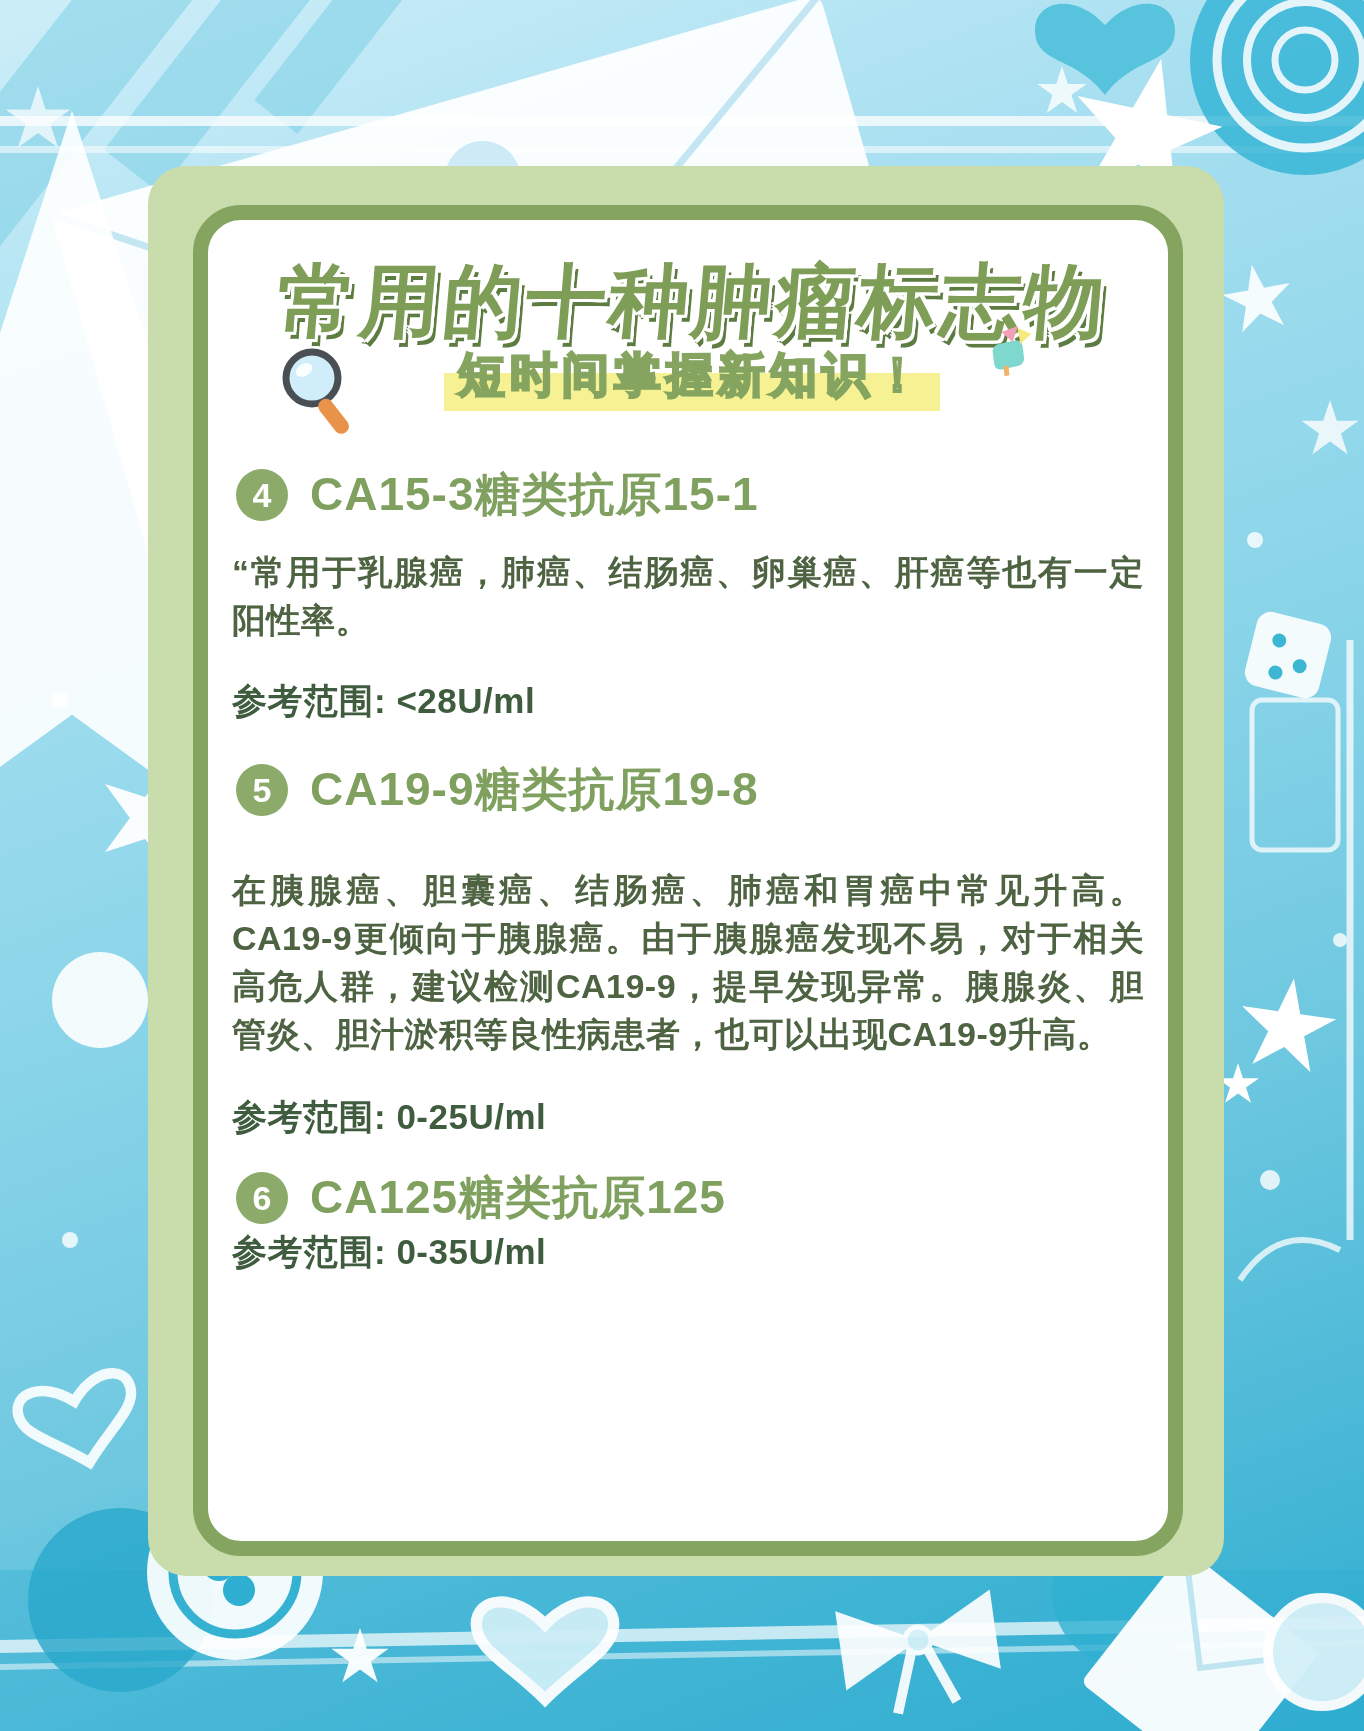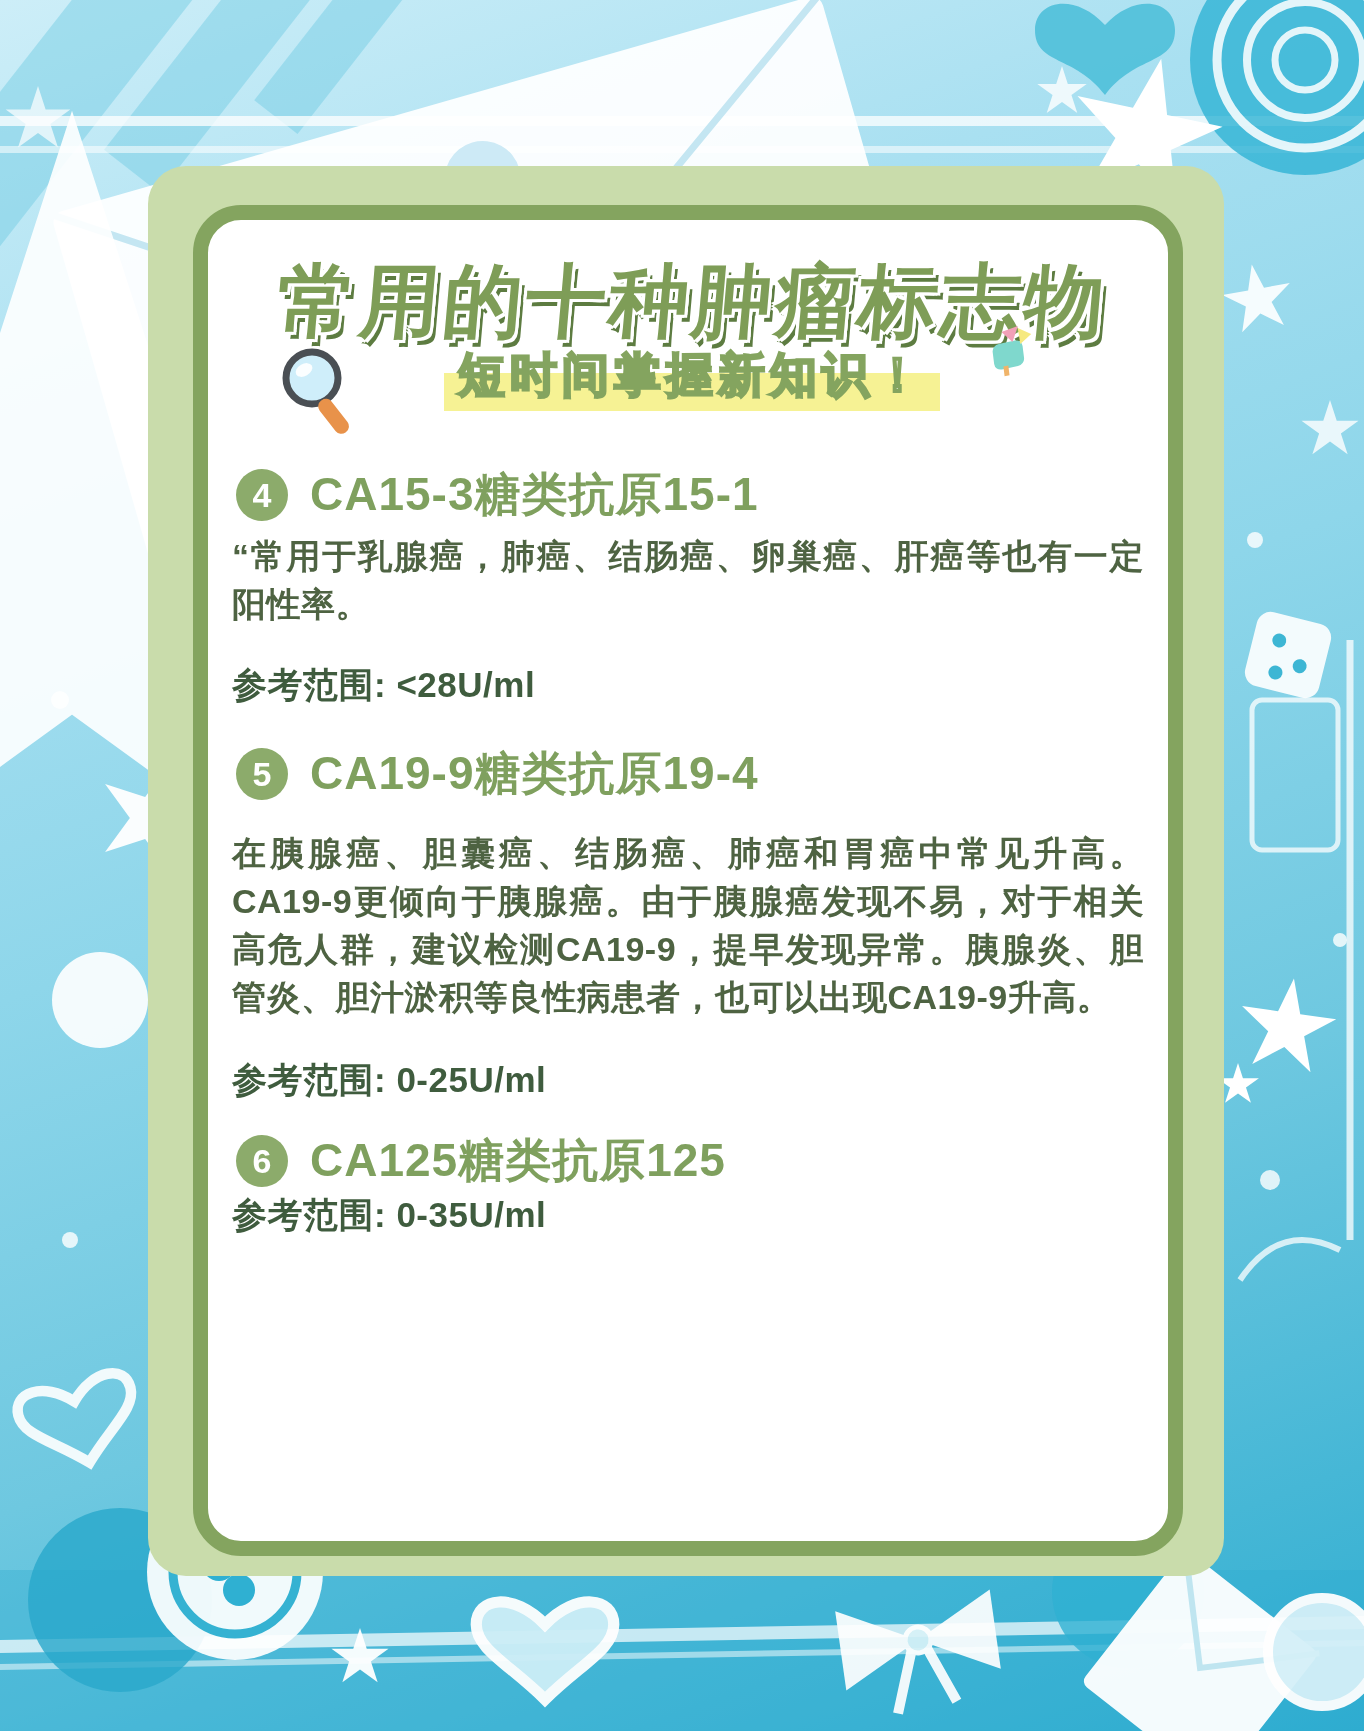--- a/index.html
+++ b/index.html
@@ -48,24 +48,24 @@
     background:#8cab6b;color:#ffffff;font-size:34px;font-weight:900;
     display:flex;align-items:center;justify-content:center;
   }
   .section-title{font-size:46px;font-weight:800;color:#7fa05e;letter-spacing:1px;}
   .body-text{
     font-size:34px;line-height:48px;font-weight:600;color:#4e6342;
     text-align:justify;margin-top:0;padding-right:8px;letter-spacing:.5px;
   }
   .range-line{font-size:35px;font-weight:800;color:#3f5c3e;letter-spacing:.5px;}
   .mt-s4-head{margin-top:42px;}
-  .mt-s4-body{margin-top:6px;}
+  .mt-s4-body{margin-top:22px;}
   .mt-s4-range{}
   .mt-s5-head{margin-top:34px;}
-  .mt-s5-body{margin-top:24px;}
+  .mt-s5-body{margin-top:45px;}
   .mt-s5-range{margin-top:36px;}
   .mt-s6-head{margin-top:26px;}
   .mt-s6-body{margin-top:26px;}
   .mt-s6-range{}
 </style>
 </head>
 <body>
 
 <div class="stage">
 
@@ -207,21 +207,21 @@
         <div class="section-title">CA15-3糖类抗原15-1</div>
       </div>
       <p class="body-text mt-s4-body">“常用于乳腺癌，肺癌、结肠癌、卵巢癌、肝癌等也有一定阳性率。</p>
       <div class="range-line mt-s4-range">
         <span>参考范围:</span>
         <span>&lt;28U/ml</span>
       </div>
 
       <div class="section-heading mt-s5-head">
         <div class="badge">5</div>
-        <div class="section-title">CA19-9糖类抗原19-4</div>
+        <div class="section-title">CA19-9糖类抗原19-8</div>
       </div>
       <p class="body-text mt-s5-body">在胰腺癌、胆囊癌、结肠癌、肺癌和胃癌中常见升高。CA19-9更倾向于胰腺癌。由于胰腺癌发现不易，对于相关高危人群，建议检测CA19-9，提早发现异常。胰腺炎、胆管炎、胆汁淤积等良性病患者，也可以出现CA19-9升高。</p>
       <div class="range-line mt-s5-range">
         <span>参考范围:</span>
         <span>0-25U/ml</span>
       </div>
 
       <div class="section-heading mt-s6-head">
         <div class="badge">6</div>
         <div class="section-title">CA125糖类抗原125</div>

